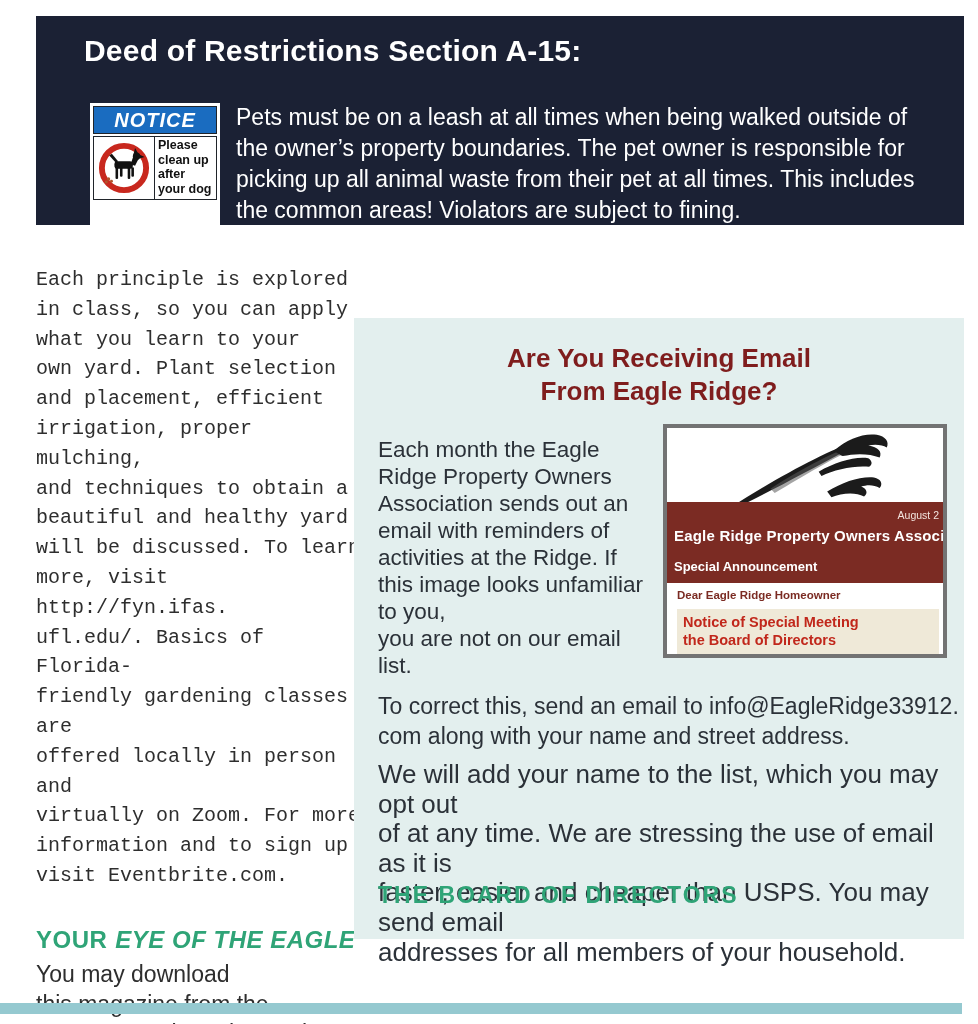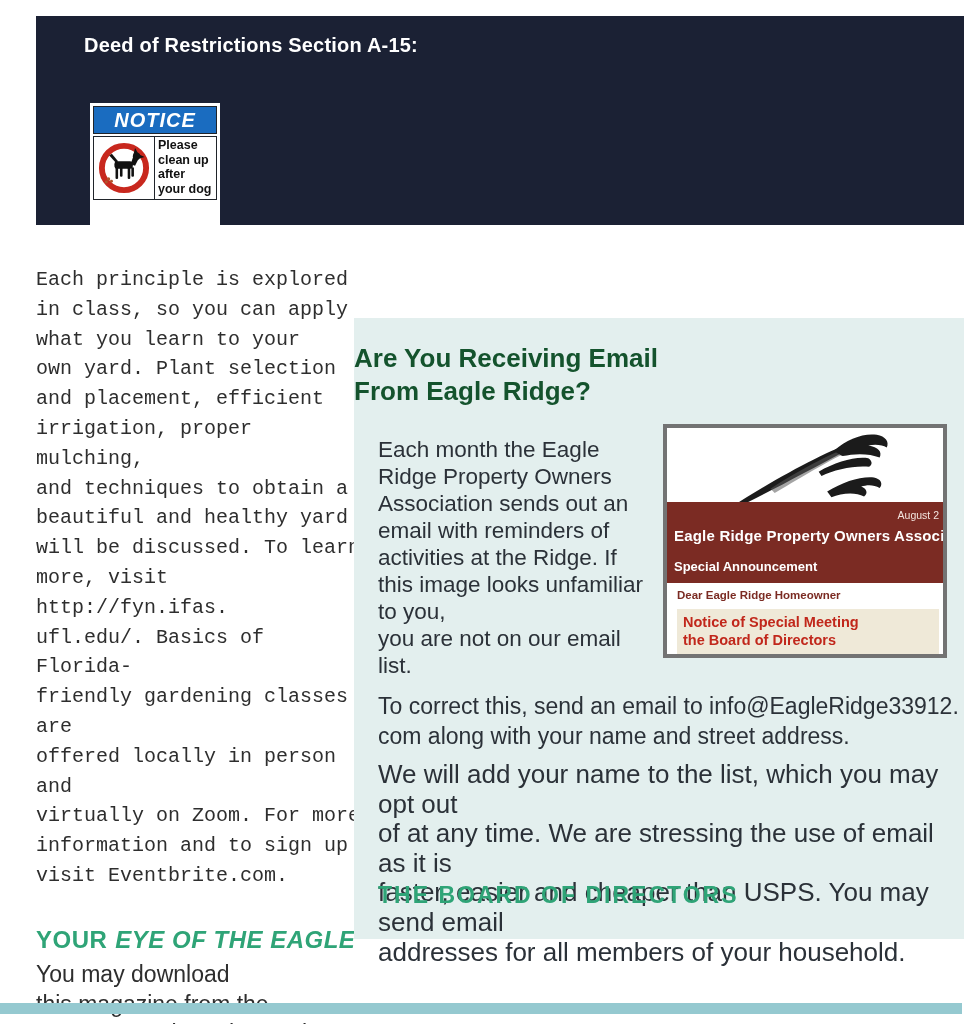--- a/index.html
+++ b/index.html
@@ -3,21 +3,21 @@
 <meta charset="utf-8">
 <style>
   html,body{margin:0;padding:0;background:#fff;}
   .page{position:relative;width:978px;height:1024px;background:#ffffff;overflow:hidden;
         font-family:"Liberation Sans", sans-serif;color:#2e2e2e;}
   p{margin:0;white-space:pre-line;}
   h1,h2,h3{margin:0;}
 
   
   .banner{position:absolute;left:36px;top:16px;width:928px;height:209px;background:#1b2134;}
-  .banner-title{position:absolute;left:48px;top:18px;font-size:20px;font-weight:bold;color:#ffffff;
+  .banner-title{position:absolute;left:48px;top:18px;font-size:30px;font-weight:bold;color:#ffffff;
                 letter-spacing:.2px;}
   .banner-par{position:absolute;left:200px;top:86px;right:10px;font-size:23px;line-height:31px;
               color:#ffffff;}
 
   
   .sign{position:absolute;left:54px;top:87px;width:130px;height:130px;background:#ffffff;
         padding:3px;box-sizing:border-box;}
   .sign-header{height:28px;background:#1a6cc0;border:1px solid #20242a;color:#ffffff;
                font-size:20px;font-weight:bold;font-style:italic;text-align:center;
                line-height:27px;letter-spacing:1px;box-sizing:border-box;}
@@ -31,21 +31,21 @@
   .left-col{position:absolute;left:36px;top:265px;width:336px;}
   .left-par1{font-size:20px;line-height:29.8px;font-family:Liberation Mono, monospace;}
   .left-h2{margin-top:33px;color:#2fa477;font-size:24px;line-height:31px;font-weight:bold;
            letter-spacing:.5px;}
   .left-h2 .h-normal{margin-right:8px;}
   .left-h2 em{font-style:italic;}
   .left-par2{margin-top:5px;font-size:23px;line-height:29.8px;}
 
   
   .email-box{position:absolute;left:354px;top:318px;width:610px;height:621px;background:#e3efee;}
-  .email-title{position:absolute;left:0;top:24px;width:100%;color:#14532d;
+  .email-title{position:absolute;left:0;top:24px;width:100%;text-align:center;color:#7f1d1d;
                font-size:26px;line-height:33px;font-weight:bold;white-space:pre-line;}
   .email-intro{position:absolute;left:24px;top:118px;width:285px;font-size:22.5px;line-height:27px;
                color:#2b3138;}
   .email-par2{position:absolute;left:24px;top:374px;width:585px;font-size:23px;line-height:29.6px;
               color:#2b3138;}
   .email-par3{position:absolute;left:24px;top:442px;width:585px;font-size:26px;line-height:29.6px;
               color:#2b3138;}
   .email-signoff{position:absolute;left:24px;top:564px;color:#2fa477;font-size:23px;
                  font-weight:bold;letter-spacing:2px;}
 
@@ -105,20 +105,24 @@
             </g>
           </svg>
         </div>
         <div class="sign-text">Please
 clean up
 after your
 dog</div>
       </div>
     </div>
 
+    <p class="banner-par">Pets must be on a leash at all times when being walked outside of
+the owner’s property boundaries. The pet owner is responsible for
+picking up all animal waste from their pet at all times. This includes
+the common areas! Violators are subject to fining.</p>
   </header>
 
   <section class="left-col">
     <p class="left-par1">Each principle is explored
 in class, so you can apply
 what you learn to your
 own yard. Plant selection
 and placement, efficient
 irrigation, proper mulching,
 and techniques to obtain a

